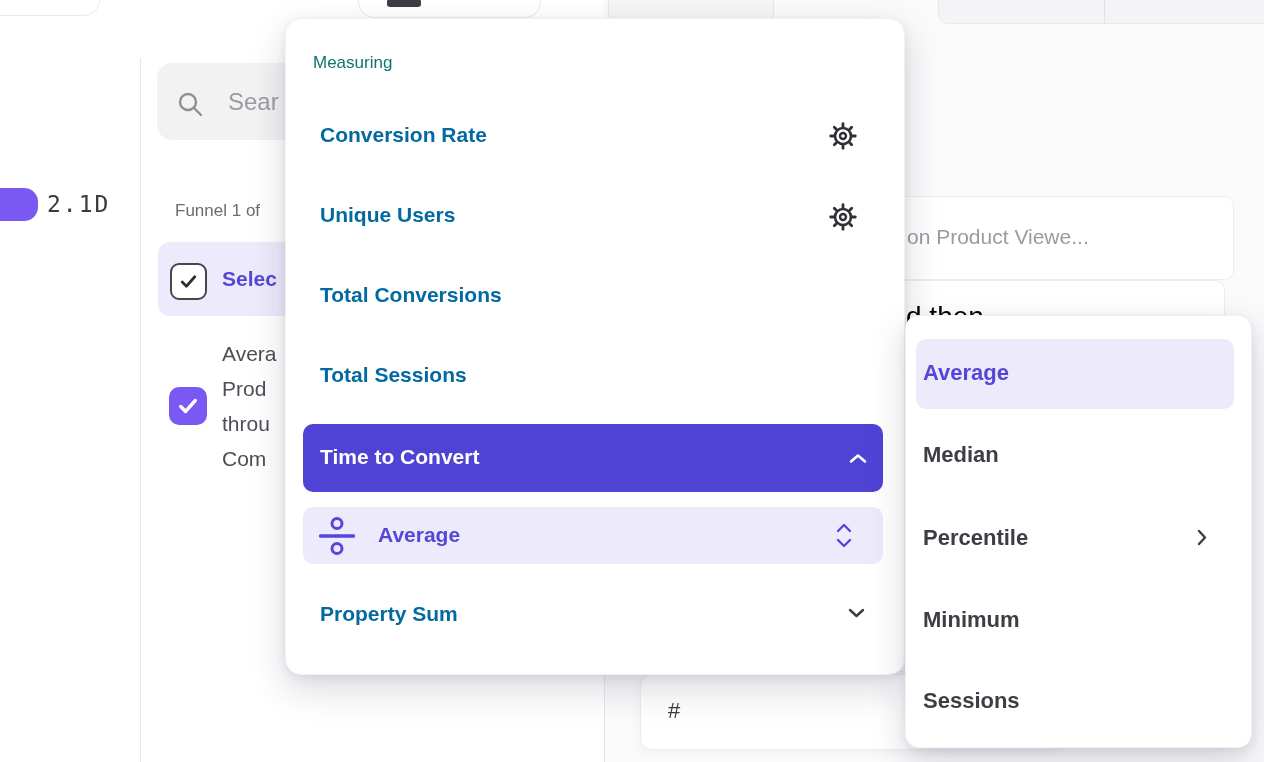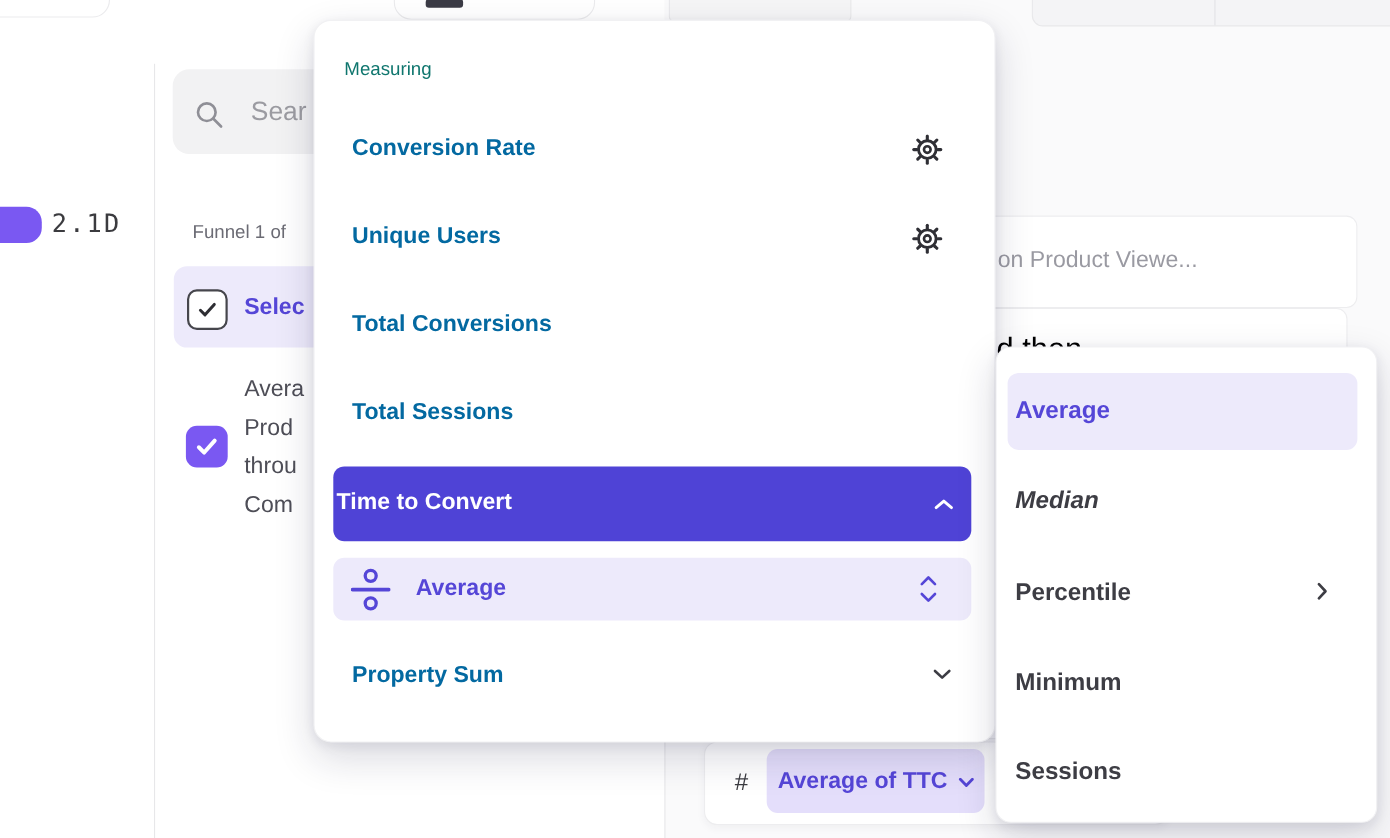--- a/index.html
+++ b/index.html
@@ -31,21 +31,21 @@
   .metric-card{left:640px;top:674px;width:420px;height:74px;border-radius:12px;background:#fff;border:1px solid #ededef;box-shadow:0 2px 8px rgba(30,30,60,.05);}
   .hash{left:27px;top:23px;font-size:22px;color:#3b3b40;}
   .pill{left:56px;top:6px;width:198px;height:58px;border-radius:10px;background:#e4defb;}
   .pill-label{left:10px;top:17px;font-size:21px;font-weight:700;color:#5546d7;white-space:nowrap;}
   
   .menu{background:#fff;border:1px solid #f1f1f3;border-radius:16px;
         box-shadow:0 14px 36px rgba(25,25,60,.16),0 3px 10px rgba(25,25,60,.08);}
   .menu-header{left:27px;top:34px;font-size:17px;color:#0f766e;}
   .mi{font-size:21px;font-weight:700;color:#0369a1;white-space:nowrap;}
   .sel-rect{left:17px;top:405px;width:580px;height:68px;border-radius:10px;}
-  .sel-rect-label{left:3px;top:21px;font-size:21px;font-weight:700;color:#ffffff;white-space:nowrap;}
+  .sel-rect-label{left:17px;top:21px;font-size:21px;font-weight:700;color:#ffffff;white-space:nowrap;}
   .avg-row{left:17px;top:488px;width:580px;height:57px;border-radius:10px;background:#edeafb;}
   .avg-label{left:75px;top:16px;font-size:21px;font-weight:700;color:#5546d7;white-space:nowrap;}
   .ri{font-size:22px;font-weight:700;color:#3d3d44;white-space:nowrap;}
   .ri-sel{color:#5546d7;}
   .hl-row{left:10px;top:23px;width:318px;height:70px;border-radius:10px;background:#edeafb;}
 </style>
 </head>
 <body>
 
 <div class="screen">
@@ -101,26 +101,20 @@
 
   <div class="abs qcard" style="left:858px;top:196px;width:374px;height:82px;">
     <div class="abs qcard1-label">on Product Viewe...</div>
   </div>
   <div class="abs qcard" style="left:858px;top:280px;width:365px;height:390px;">
     <div class="abs qcard2-label">d then</div>
   </div>
 
   <div class="abs metric-card">
     <div class="abs hash">#</div>
-    <div class="abs pill">
-      <div class="abs pill-label">Average of TTC</div>
-      <svg class="abs" style="left:174px;top:26px;" width="15" height="9" viewBox="0 0 15 9">
-        <path d="M2 1.5 L7.5 7 L13 1.5" fill="none" stroke="#5546d7" stroke-width="2.6" stroke-linecap="round" stroke-linejoin="round"></path>
-      </svg>
-    </div>
   </div>
 
   <div class="abs menu" style="left:285px;top:18px;width:618px;height:655px;">
     <div class="abs menu-header">Measuring</div>
 
     <div class="abs mi" style="left:34px;top:104px;">Conversion Rate</div>
     <svg class="abs" style="left:543px;top:103px;" width="28" height="28" viewBox="0 0 28 28">
       <circle cx="14" cy="14" r="8" fill="none" stroke="#2f2f35" stroke-width="2.6"></circle>
       <circle cx="14" cy="14" r="3" fill="none" stroke="#2f2f35" stroke-width="2.4"></circle>
       <g stroke="#2f2f35" stroke-width="2.8" stroke-linecap="round">
@@ -176,21 +170,21 @@
 
     <div class="abs mi" style="left:34px;top:583px;">Property Sum</div>
     <svg class="abs" style="left:562px;top:589px;" width="17" height="10" viewBox="0 0 17 10">
       <path d="M2 2 L8.5 8 L15 2" fill="none" stroke="#3d3d44" stroke-width="2.4" stroke-linecap="round" stroke-linejoin="round"></path>
     </svg>
   </div>
 
   <div class="abs menu" style="left:905px;top:315px;width:345px;height:431px;border-radius:14px;">
     <div class="abs hl-row"></div>
     <div class="abs ri ri-sel" style="left:17px;top:44px;">Average</div>
-    <div class="abs ri" style="left:17px;top:126px;font-style:italic;">Median</div>
+    <div class="abs ri" style="left:17px;top:126px;">Median</div>
     <div class="abs ri" style="left:17px;top:209px;">Percentile</div>
     <svg class="abs" style="left:291px;top:213px;" width="10" height="17" viewBox="0 0 10 17">
       <path d="M2 2 L8 8.5 L2 15" fill="none" stroke="#3d3d44" stroke-width="2.4" stroke-linecap="round" stroke-linejoin="round"></path>
     </svg>
     <div class="abs ri" style="left:17px;top:291px;">Minimum</div>
     <div class="abs ri" style="left:17px;top:372px;">Sessions</div>
   </div>
 
 </div>
 

